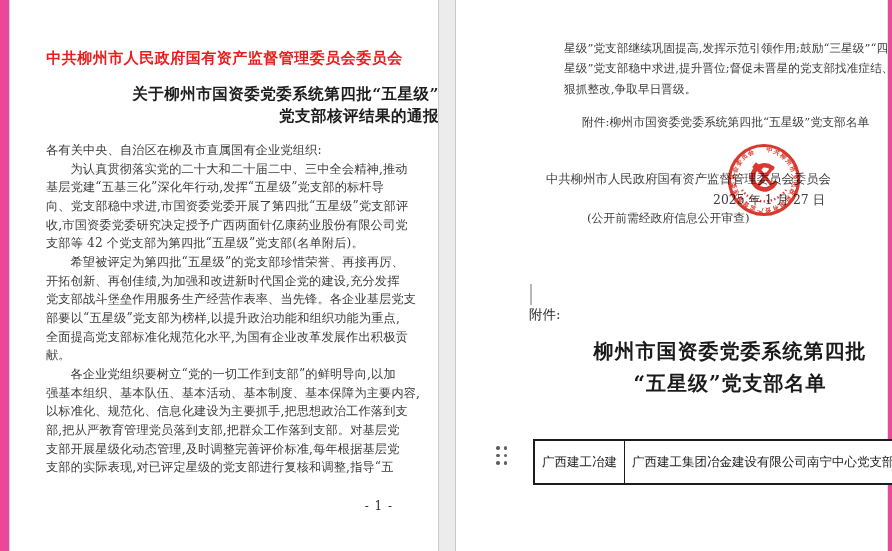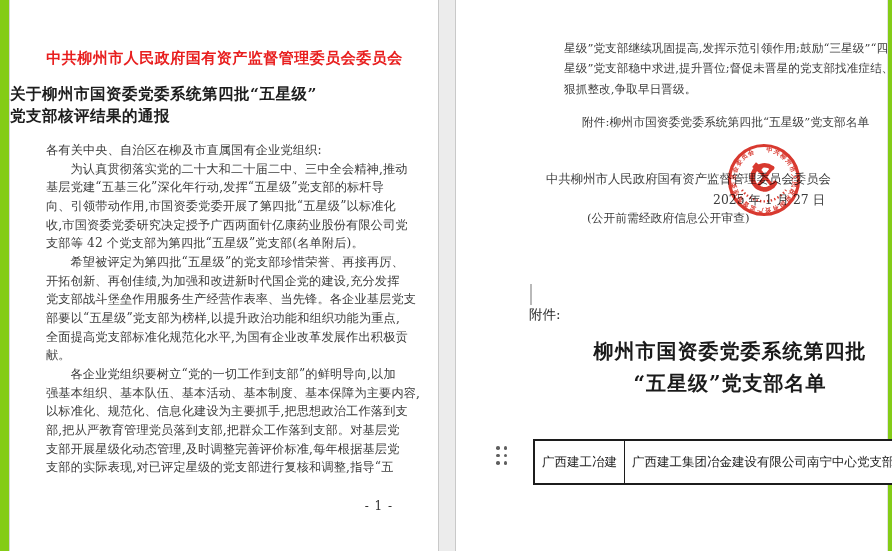--- a/index.html
+++ b/index.html
@@ -1,27 +1,27 @@
 <!DOCTYPE html>
 <html><head>
 <meta charset="utf-8">
 <style>
   html,body{margin:0;padding:0;background:#fff;}
-  .stage{position:relative;width:892px;height:551px;background:#84cc16;overflow:hidden;
+  .stage{position:relative;width:892px;height:551px;background:#ec4899;overflow:hidden;
          font-family:"DejaVu Serif", serif;}
   
   .page{position:absolute;top:0;height:551px;background:#fff;}
   .page-left{left:9px;width:429px;border-left:1px solid #d6d6d6;}
   .gutter{position:absolute;left:438px;top:0;width:18px;height:551px;background:#ececec;
           border-left:1px solid #c9c9c9;border-right:1px solid #c9c9c9;box-sizing:border-box;}
   .page-right{left:456px;width:432px;border-right:1px solid #e2e2e2;box-sizing:border-box;}
   
   .red-header{position:absolute;left:0;right:0;top:49px;text-align:center;color:#e81e1e;
               font-weight:bold;font-size:15px;letter-spacing:.5px;white-space:nowrap;}
-  .doc-title{position:absolute;left:0;right:0;top:83px;text-align:left;font-size:15.5px;
+  .doc-title{position:absolute;left:0;right:0;top:83px;text-align:right;font-size:15.5px;
              font-weight:bold;color:#1d1d1d;line-height:22px;letter-spacing:.5px;}
   .body-l{position:absolute;left:36px;width:372px;top:141px;font-size:12.2px;color:#3c3c3c;}
   .body-l .ln{height:18.66px;line-height:18.66px;white-space:nowrap;letter-spacing:.15px;}
   .ln.indent{text-indent:24.5px;}
   .pagenum{position:absolute;right:46px;top:499px;font-size:12px;color:#333;letter-spacing:1px;}
   
   .body-r{position:absolute;left:108px;width:315px;top:38px;font-size:11.6px;color:#3c3c3c;}
   .body-r .ln{height:20.4px;line-height:20.4px;white-space:nowrap;letter-spacing:.1px;}
   .attach-ref{position:absolute;left:126px;top:115px;font-size:11.8px;color:#3c3c3c;white-space:nowrap;}
   .issuer{position:absolute;right:56px;top:171px;font-size:12.4px;color:#3c3c3c;white-space:nowrap;}
@@ -48,21 +48,21 @@
   <div class="page page-left">
     <div class="red-header">中共柳州市人民政府国有资产监督管理委员会委员会</div>
     <div class="doc-title">
       <div>关于柳州市国资委党委系统第四批“五星级”</div>
       <div>党支部核评结果的通报</div>
     </div>
     <div class="body-l">
       <div class="ln">各有关中央、自治区在柳及市直属国有企业党组织:</div>
       <div class="ln indent">为认真贯彻落实党的二十大和二十届二中、三中全会精神,推动</div>
       <div class="ln">基层党建“五基三化”深化年行动,发挥“五星级”党支部的标杆导</div>
-      <div class="ln">向、引领带动作用,市国资委党委开展了第四批“五星级”以标准化</div>
+      <div class="ln">向、党支部稳中求进,市国资委党委开展了第四批“五星级”党支部评</div>
       <div class="ln">收,市国资委党委研究决定授予广西两面针亿康药业股份有限公司党</div>
       <div class="ln">支部等 42 个党支部为第四批“五星级”党支部(名单附后)。</div>
       <div class="ln indent">希望被评定为第四批“五星级”的党支部珍惜荣誉、再接再厉、</div>
       <div class="ln">开拓创新、再创佳绩,为加强和改进新时代国企党的建设,充分发挥</div>
       <div class="ln">党支部战斗堡垒作用服务生产经营作表率、当先锋。各企业基层党支</div>
       <div class="ln">部要以“五星级”党支部为榜样,以提升政治功能和组织功能为重点,</div>
       <div class="ln">全面提高党支部标准化规范化水平,为国有企业改革发展作出积极贡</div>
       <div class="ln">献。</div>
       <div class="ln indent">各企业党组织要树立“党的一切工作到支部”的鲜明导向,以加</div>
       <div class="ln">强基本组织、基本队伍、基本活动、基本制度、基本保障为主要内容,</div>

